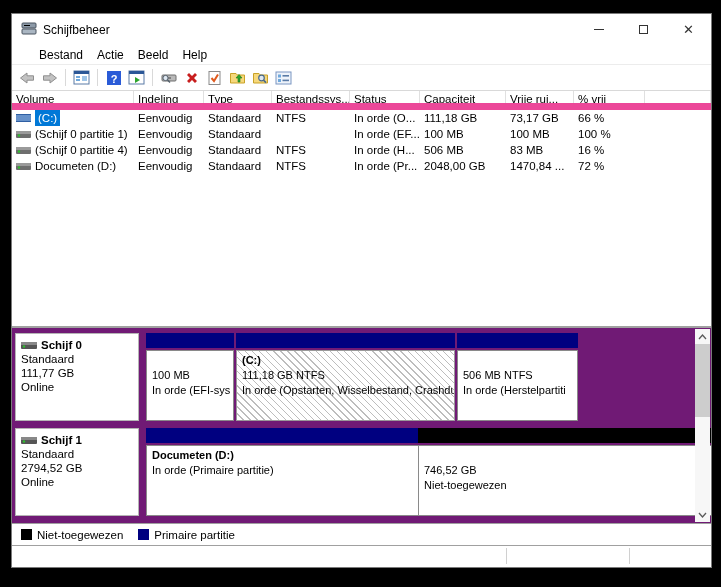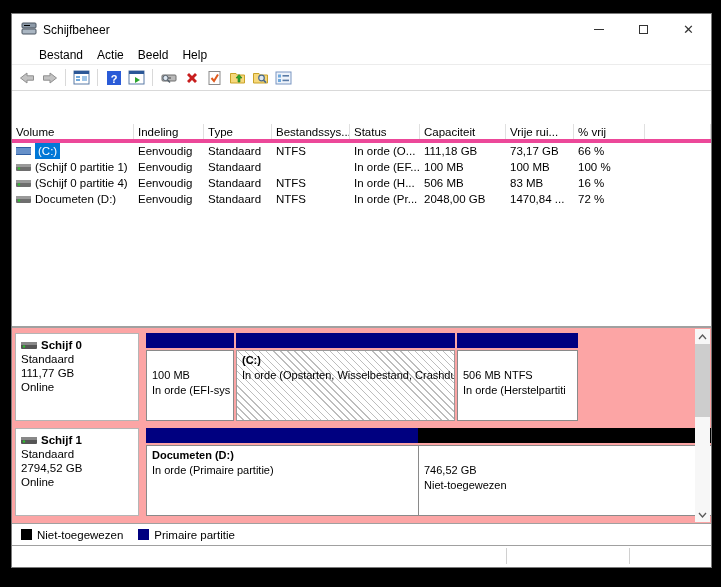--- a/index.html
+++ b/index.html
@@ -24,29 +24,29 @@
 
   
   .toolbar { height:27px; display:flex; align-items:center; padding-left:4px; gap:2px; flex:none;
              border-top:1px solid #ececec; border-bottom:1px solid #d9d9d9; }
   .tb-btn { width:21px; height:21px; display:flex; align-items:center; justify-content:center; }
   .tb-sep { width:1px; height:17px; background:#d9d9d9; margin:0 3px; }
 
   
   .list-pane { flex:1; overflow:hidden; background:#fff; font-size:11.5px; }
   .vt-header, .vt-row { display:grid; grid-template-columns:122px 70px 68px 78px 70px 86px 68px 71px 1fr; }
-  .vt-header { border-bottom:4px solid #ec4899; height:19px;margin-top:33px; }
+  .vt-header { border-bottom:7px solid #ec4899; height:19px; }
   .vt-header .hcell { padding:2px 4px 0 4px; border-right:1px solid #e0e0e0; white-space:nowrap; overflow:hidden; color:#000; }
   .vt-row { height:16px; line-height:16px; }
   .vt-row .cell { padding:0 4px; white-space:nowrap; overflow:hidden; color:#000; }
   .vol-cell { display:flex; align-items:center; gap:4px; padding-left:4px; overflow:hidden; white-space:nowrap; }
   .sel-text { background:#0078d7; color:#fff; padding:0 3px; }
 
   
-  .bottom-pane { flex:none; height:197px; border-top:2px solid #a0a0a0; background:#fca5a5;
+  .bottom-pane { flex:none; height:197px; border-top:2px solid #a0a0a0; background:#701a75;
                  position:relative; padding:5px 0 0 3px; overflow:hidden; }
   .disk-row { position:relative; height:89px; margin-bottom:6px; }
   .disk-label { position:absolute; left:0; top:0; width:124px; height:88px;
                 border:1px solid #b5b5b5; padding:4px 5px; font-size:11.5px; line-height:14px; background:#fff; }
   .disk-name { font-weight:bold; display:flex; align-items:center; gap:4px; }
   .parts { position:absolute; left:131px; top:0; height:88px; }
   .part { position:absolute; top:0; height:88px; display:flex; flex-direction:column; }
   .part-head { height:15px; flex:none; margin-bottom:2px; }
   .head-primary { background:#000080; }
   .head-unalloc { background:#000000; }
@@ -303,20 +303,21 @@
           <div class="part-body">
             <div class="pl-title"></div>
             <div class="pl">100 MB</div>
             <div class="pl">In orde (EFI-sys</div>
           </div>
         </div>
         <div class="part" style="left:90px; width:219px;">
           <div class="part-head head-primary"></div>
           <div class="part-body hatched">
             <div class="pl-title">(C:)</div>
+            <div class="pl">111,18 GB NTFS</div>
             <div class="pl">In orde (Opstarten, Wisselbestand, Crashdu</div>
           </div>
         </div>
         <div class="part" style="left:311px; width:121px;justify-content:center;">
           <div class="part-head head-primary"></div>
           <div class="part-body">
             <div class="pl-title"></div>
             <div class="pl">506 MB NTFS</div>
             <div class="pl">In orde (Herstelpartiti</div>
           </div>

